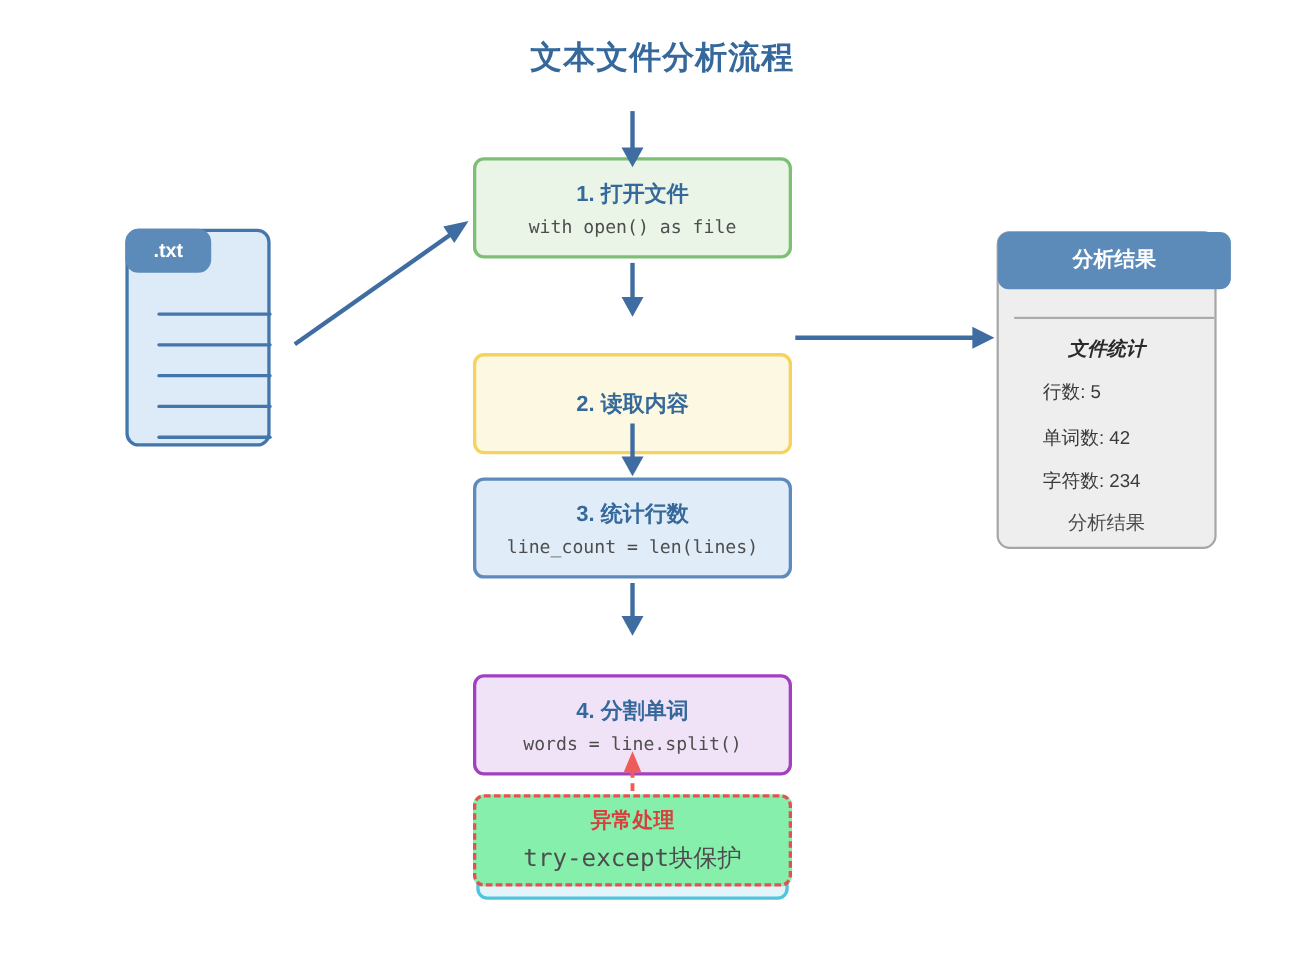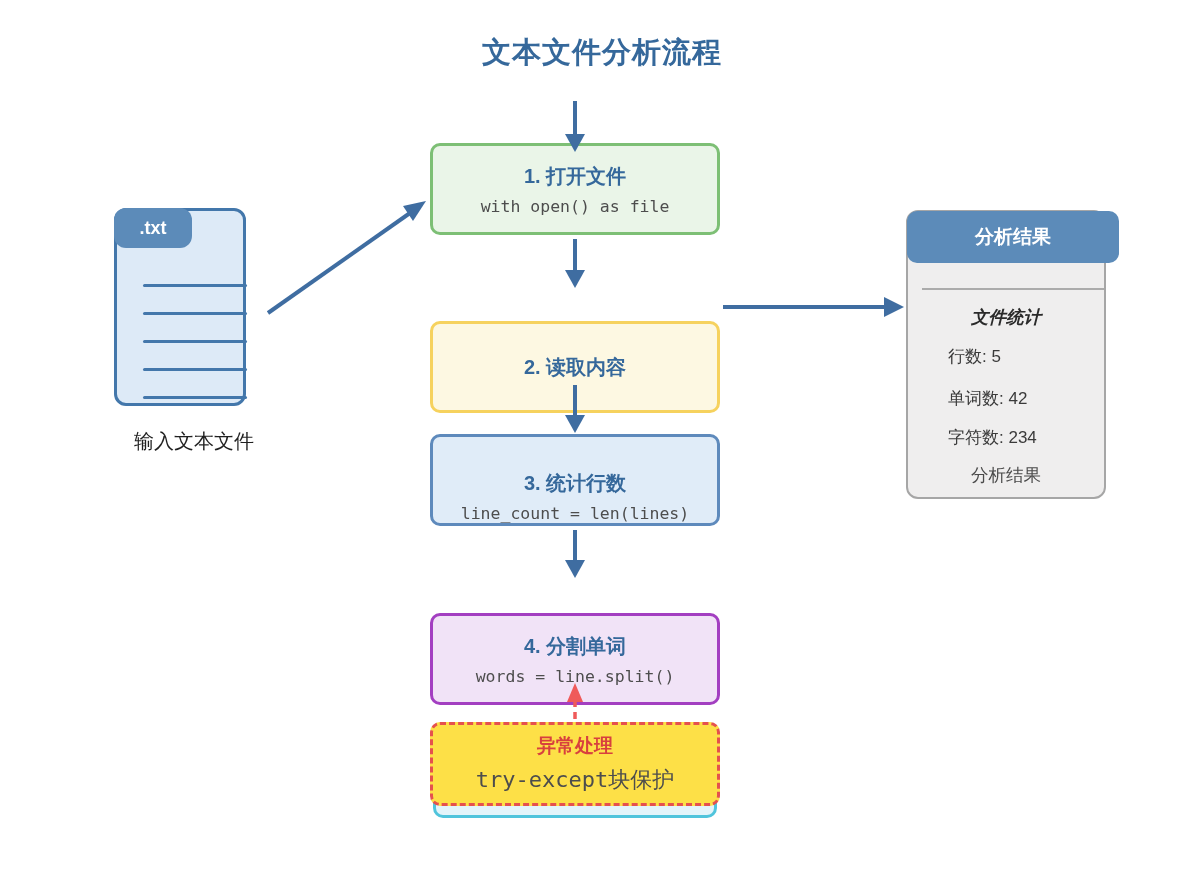--- a/index.html
+++ b/index.html
@@ -96,39 +96,39 @@
     font-weight: bold;
     color: #35689b;
   }
   .step-code {
     font-family: "DejaVu Sans Mono", "Liberation Mono", monospace;
     font-size: 16.5px;
     color: #4d4d4d;
   }
   .s1 { top: 143px; background: #eaf5e8; border-color: #7dbf75; }
   .s2 { top: 289px; background: #fdf8e2; border-color: #f6d25e; margin-top: 32px; }
-  .s3 { top: 434px; background: #e0ecf8; border-color: #5e8abc; justify-content: flex-end; }
+  .s3 { top: 434px; background: #e0ecf8; border-color: #5e8abc; }
   .s4 { top: 580px; background: #f1e3f7; border-color: #a33fc1; margin-top: 33px; }
   
   .shadow-box {
     position: absolute;
     left: 433px; top: 728px;
     width: 284px; height: 90px;
     box-sizing: border-box;
     background: #e3f4fa;
     border: 3px solid #50c4dc;
     border-radius: 10px;
     z-index: 2;
   }
   .exception {
     position: absolute;
     left: 430px; top: 722px;
     width: 290px; height: 84px;
     box-sizing: border-box;
-    background: #fde047;
+    background: #86efac;
     border: 3px dashed #e5514e;
     border-radius: 10px;
     display: flex;
     flex-direction: column;
     align-items: center;
     justify-content: center;
     gap: 6px;
     z-index: 3;
   }
   .exception-title {
@@ -254,21 +254,20 @@
   <div class="doc">
     <div class="doc-badge">.txt</div>
     <div class="doc-lines">
       <div class="dline"></div>
       <div class="dline"></div>
       <div class="dline"></div>
       <div class="dline"></div>
       <div class="dline"></div>
     </div>
   </div>
-  <div class="doc-label">输入文本文件</div>
 
   <div class="step s1">
     <div class="step-title">1. 打开文件</div>
     <div class="step-code">with open() as file</div>
   </div>
   <div class="step s2">
     <div class="step-title">2. 读取内容</div>
   </div>
   <div class="step s3">
     <div class="step-title">3. 统计行数</div>

